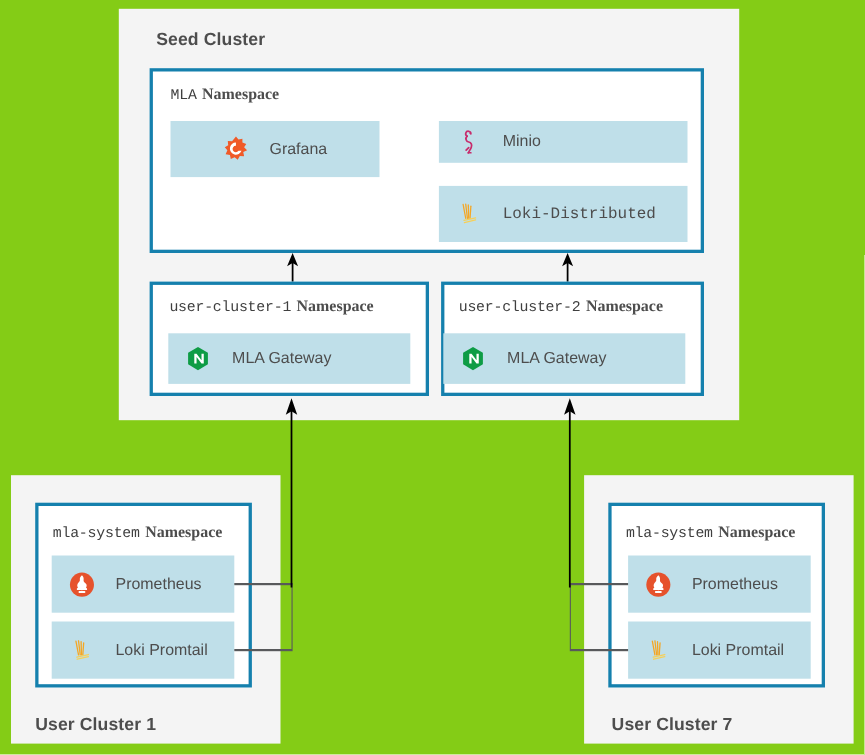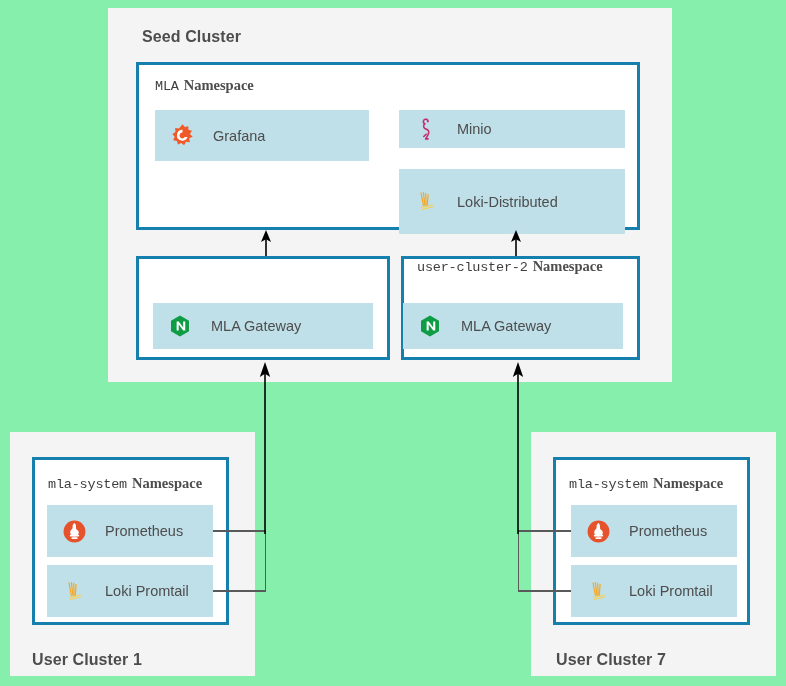--- a/index.html
+++ b/index.html
@@ -9,21 +9,21 @@
   }
   body {
     font-family: "Liberation Sans", sans-serif;
     -webkit-font-smoothing: antialiased;
   }
   #canvas {
     position: relative;
     width: 786px;
     height: 686px;
     overflow: hidden;
-    background: #86efac;
+    background: #84cc16;
   }
 
   
   .cluster-panel {
     position: absolute;
     background: #f4f4f4;
   }
   .cluster-title {
     position: absolute;
     font-size: 16px;
@@ -102,21 +102,21 @@
   <div class="cluster-panel" style="left:108px; top:8px; width:564px; height:374px;"></div>
 
   <div class="cluster-title" style="left:142px; top:28px;">Seed Cluster</div>
 
   <div class="ns-box" style="left:136px; top:62px; width:504px; height:168px;"></div>
 
   <div class="ns-header" style="left:155px; top:77px;">
     <span class="ns-name">MLA</span><span class="ns-suffix">Namespace</span>
   </div>
 
-  <div class="tile" style="left:155px; top:110px; width:214px; height:51px;">
+  <div class="tile" style="left:155px; top:110px; width:190px; height:51px;padding-left:32px;">
     <span class="tile-icon">
       <svg width="25" height="25" viewBox="0 0 64 64">
         <path fill="#f05a28" d="M32 3 L38 10 L47 8 L47 17 L56 20 L51 28 L58 35 L49 39 L51 49 L41 48 L36 57 L29 51 L20 55 L18 46 L8 44 L12 35 L6 28 L14 23 L13 13 L23 14 Z"></path>
         <path fill="#ffffff" d="M32 17 a14 14 0 1 0 13 19 h-7 a7.5 7.5 0 1 1 -6-11.6 V17 Z"></path>
         <circle cx="32" cy="31.5" r="4.6" fill="#f05a28"></circle>
       </svg>
     </span>
     <span class="tile-label">Grafana</span>
   </div>
 
@@ -129,21 +129,21 @@
           <path d="M30 56 L36 56"></path>
           <path d="M31 44 L25 50"></path>
         </g>
         <circle cx="34.4" cy="11" r="1.8" fill="#c72c6c"></circle>
       </svg>
     </span>
     <span class="tile-label">Minio</span>
   </div>
 
 
-  <div class="tile" style="left:399px; top:169px; width:226px; height:65px;">
+  <div class="tile" style="left:399px; top:169px; width:226px; height:51px;font-family:Liberation Mono, monospace;">
     <span class="tile-icon">
       <svg width="25" height="25" viewBox="0 0 64 64">
         <g stroke="#f5a623" stroke-width="3" stroke-linecap="round">
           <line x1="18" y1="10" x2="24" y2="42"></line>
           <line x1="24" y1="9" x2="28" y2="42"></line>
           <line x1="30" y1="11" x2="31" y2="42"></line>
           <line x1="36" y1="14" x2="34" y2="42"></line>
         </g>
         <g stroke="#f5d05a" stroke-width="3" stroke-linecap="round">
           <line x1="20" y1="47" x2="47" y2="41"></line>
@@ -158,32 +158,35 @@
     <line x1="8" y1="28" x2="8" y2="8" stroke="#000000" stroke-width="1.6"></line>
     <path d="M8 0 L13 12 L8 9.2 L3 12 Z" fill="#000000"></path>
   </svg>
 
   <svg class="arrow" style="left:508px; top:230px;" width="16" height="28" viewBox="0 0 16 28">
     <line x1="8" y1="28" x2="8" y2="8" stroke="#000000" stroke-width="1.6"></line>
     <path d="M8 0 L13 12 L8 9.2 L3 12 Z" fill="#000000"></path>
   </svg>
 
   <div class="ns-box" style="left:136px; top:256px; width:254px; height:104px;"></div>
+  <div class="ns-header" style="left:154px; top:270px;">
+    <span class="ns-name">user-cluster-1</span><span class="ns-suffix">Namespace</span>
+  </div>
   <div class="tile gw" style="left:153px; top:303px; width:220px; height:46px;">
     <span class="tile-icon">
       <svg width="24" height="24" viewBox="0 0 64 64">
         <path fill="#0e9c45" d="M32 4 L56 18 V46 L32 60 L8 46 V18 Z"></path>
         <path fill="#ffffff" d="M23 44 V20 h5.5 l12 16 V20 H46 v24 h-5.5 l-12-16 v16 Z"></path>
       </svg>
     </span>
     <span class="tile-label">MLA Gateway</span>
   </div>
 
   <div class="ns-box" style="left:401px; top:256px; width:239px; height:104px;"></div>
-  <div class="ns-header" style="left:417px; top:258px;">
+  <div class="ns-header" style="left:417px; top:270px;">
     <span class="ns-name">user-cluster-2</span><span class="ns-suffix">Namespace</span>
   </div>
   <div class="tile gw" style="left:403px; top:303px; width:220px; height:46px;">
     <span class="tile-icon">
       <svg width="24" height="24" viewBox="0 0 64 64">
         <path fill="#0e9c45" d="M32 4 L56 18 V46 L32 60 L8 46 V18 Z"></path>
         <path fill="#ffffff" d="M23 44 V20 h5.5 l12 16 V20 H46 v24 h-5.5 l-12-16 v16 Z"></path>
       </svg>
     </span>
     <span class="tile-label">MLA Gateway</span>

